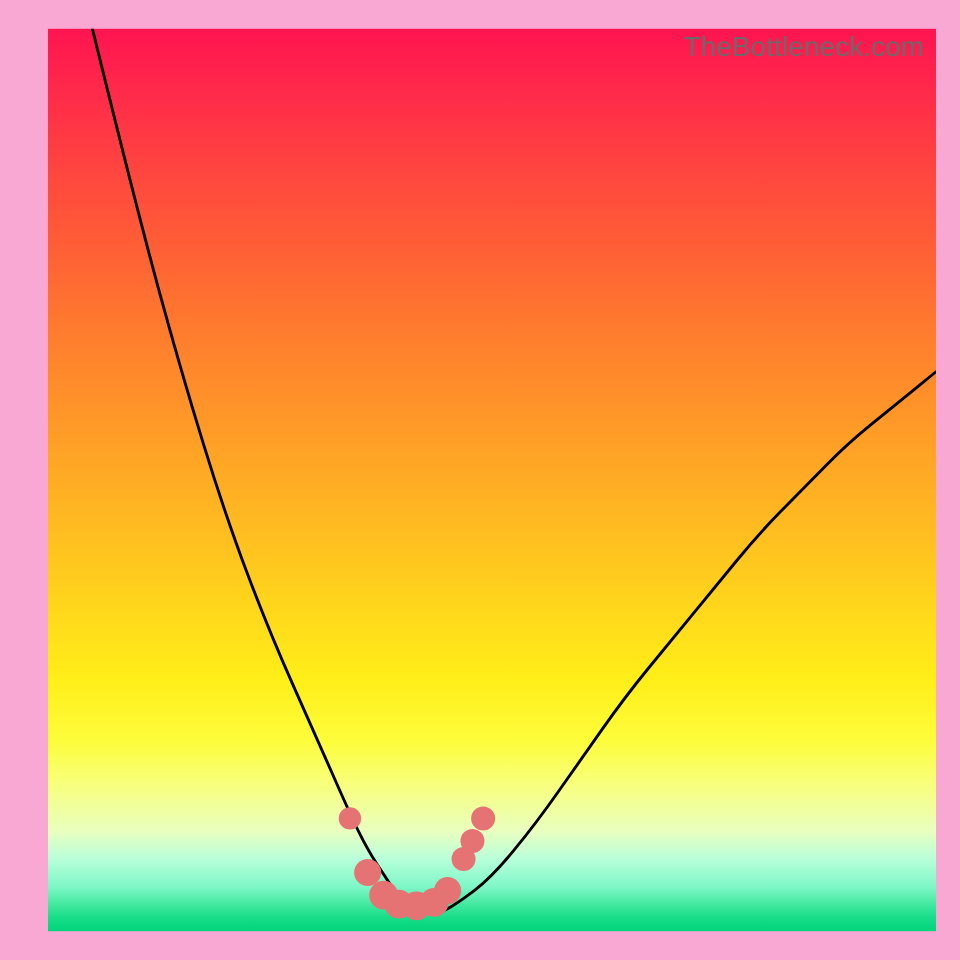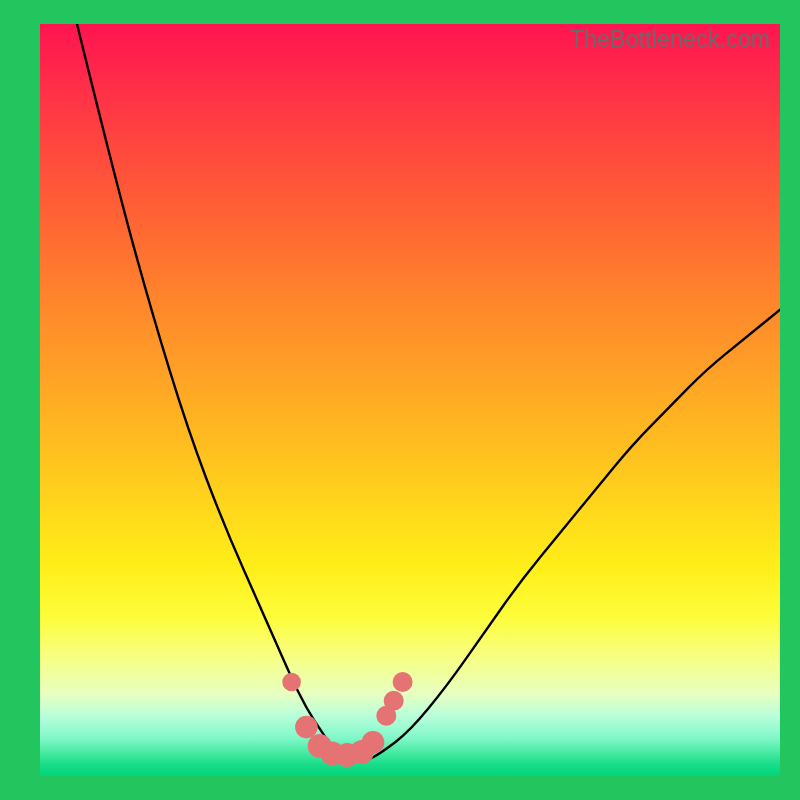--- a/index.html
+++ b/index.html
@@ -8,21 +8,21 @@
     width: 800px;
     height: 800px;
     background: #000;
     overflow: hidden;
     font-family: Arial, Helvetica, sans-serif;
   }
   .frame {
     position: absolute;
     left: 0; top: 0;
     width: 800px; height: 800px;
-    background: #22c55e;
+    background: #f9a8d4;
   }
   .plot {
     position: absolute;
     left: 40px;
     top: 24px;
     width: 740px;
     height: 752px;
     background: linear-gradient(to bottom,
       #ff1450 0%,
       #ff2a4a 7%,

